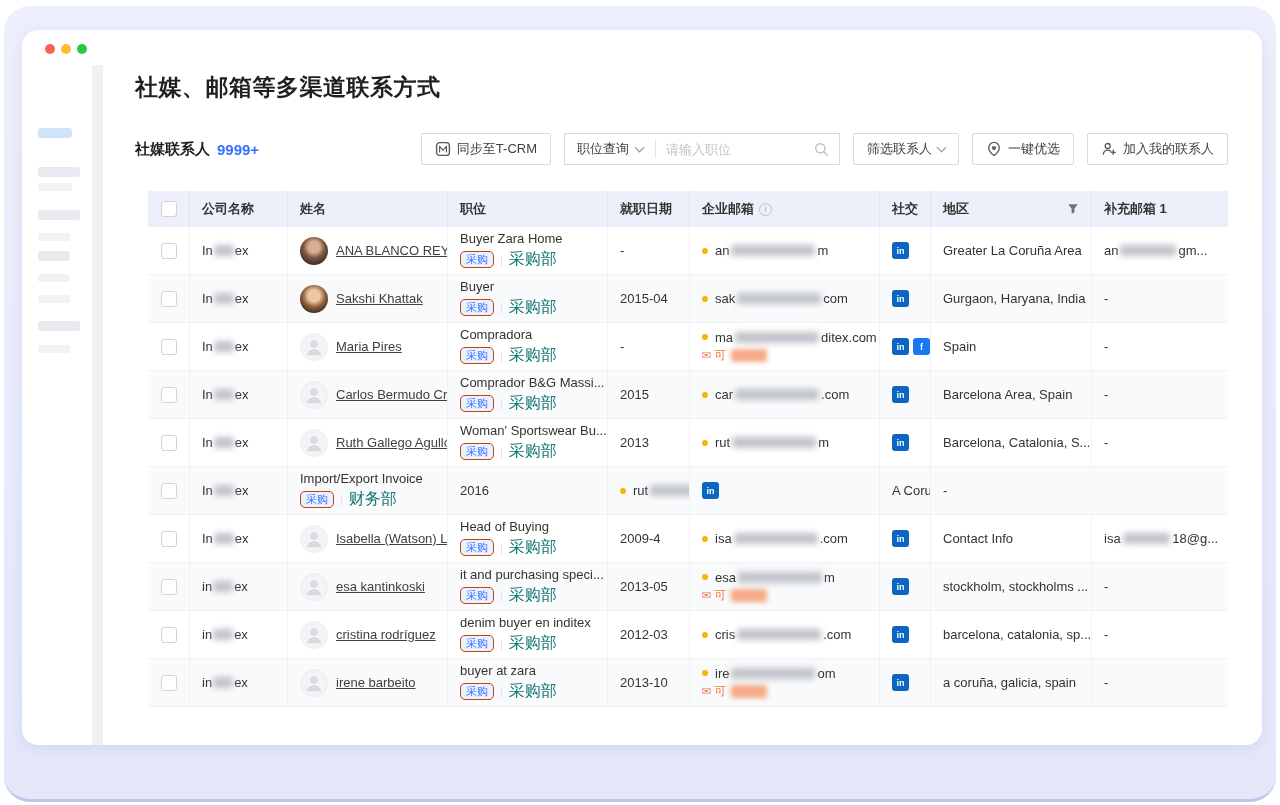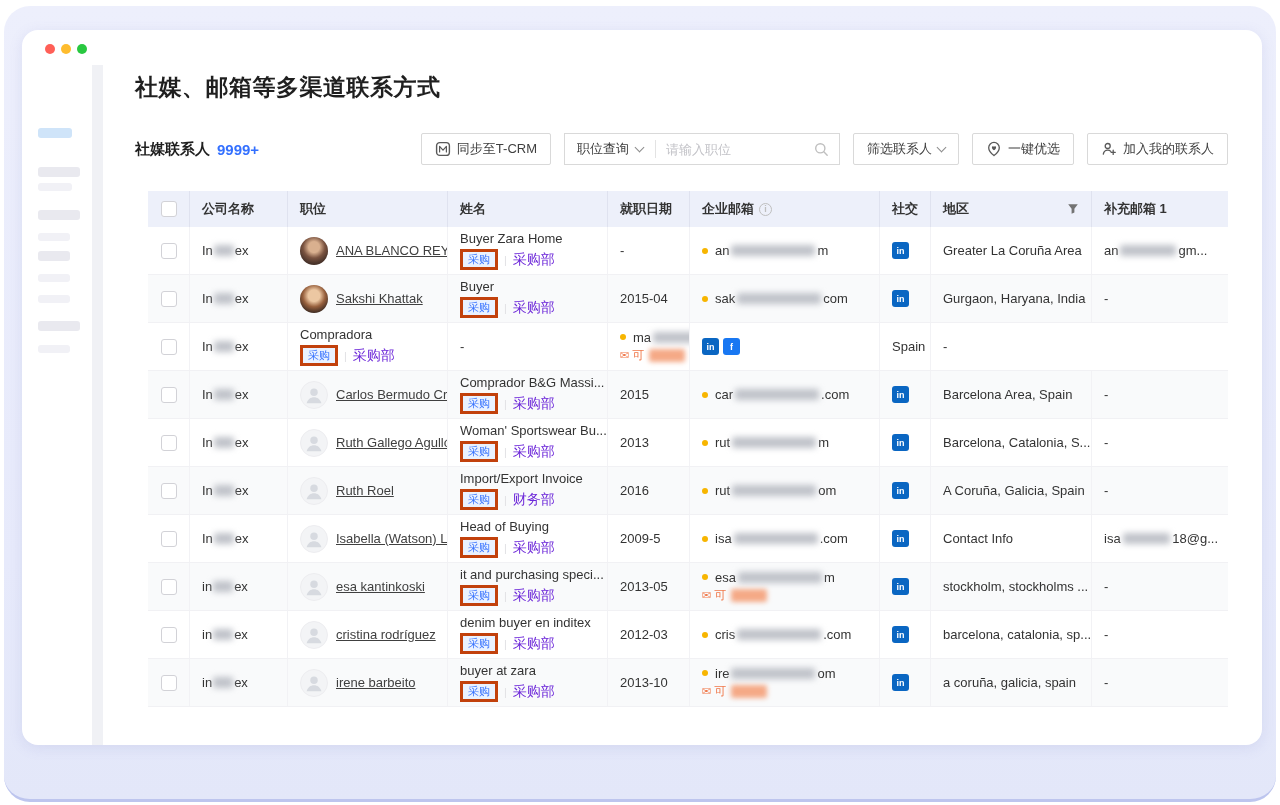--- a/index.html
+++ b/index.html
@@ -72,23 +72,23 @@
   .c-name { gap: 8px; }
   .avatar { width: 28px; height: 28px; border-radius: 50%; flex: none; background: #f3f4f6; border: 1px solid #ededf0;
     display: inline-flex; align-items: center; justify-content: center; overflow: hidden; }
   .avatar svg { display: block; }
   .avatar.photo-1 { background: radial-gradient(circle at 50% 36%, #d9b08f 0 24%, #7a5340 48%, #4a342b 72%, #2e211b 100%); border: none; }
   .avatar.photo-2 { background: radial-gradient(circle at 50% 38%, #ecc7a2 0 26%, #97603d 50%, #3d2b22 78%, #241a15 100%); border: none; }
   .name-text { white-space: nowrap; color: #404040; text-decoration: underline; }
   .c-pos { flex-direction: column; align-items: flex-start !important; justify-content: center; gap: 3px; }
   .pos-title { color: #333; white-space: nowrap; }
   .pos-tags { display: flex; align-items: center; gap: 6px; font-size: 11px; }
-  .tag-blue { color: #3370ff; background: #eaf2ff; border: 3px solid #c2410c; border-radius: 0; padding: 1px 5px; line-height: 13px; }
+  .tag-blue { color: #3370ff; background: #eaf2ff; border: 1px solid #c2410c; border-radius: 5px; padding: 1px 5px; line-height: 13px; }
   .tag-sep { color: #e0e0e3; }
-  .dept { color: #6d28d9; font-size: 14px; }
+  .dept { color: #0f766e; font-size: 16px; }
   .c-email { flex-direction: column; align-items: flex-start !important; justify-content: center; gap: 2px; }
   .email-line { display: flex; align-items: center; white-space: nowrap; }
   .dot { width: 6px; height: 6px; border-radius: 50%; background: #f7b500; margin-right: 7px; flex: none; }
   .deliver { display: flex; align-items: center; gap: 3px; color: #f0784a; font-size: 12px; }
   .deliver .env { font-size: 11px; }
   .blur { display: inline-block; height: 11px; border-radius: 2px; background: #bfc2c9; filter: blur(3px); vertical-align: -1px; }
   .blur-company { width: 20px; margin: 0 1px; }
   .blur-email { width: 84px; margin: 0 2px; }
   .blur-extra { width: 56px; margin: 0 2px; }
   .blur-deliver { background: #f5a986; width: 36px; height: 13px; filter: blur(2.5px); margin-left: 2px; }
@@ -181,22 +181,22 @@
           </button>
         </div>
       </div>
 
       <div class="table">
         <div class="tr thead">
           <div class="td c-check">
               <span class="cb"></span>
             </div>
           <div class="td">公司名称</div>
+          <div class="td">姓名</div>
           <div class="td">职位</div>
-          <div class="td">姓名</div>
           <div class="td">就职日期</div>
           <div class="td">
             <span>企业邮箱</span>
             <i class="info-i">i</i>
           </div>
           <div class="td">社交</div>
           <div class="td">
             <span>地区</span>
             <svg class="funnel" width="12" height="12" viewBox="0 0 12 12">
               <path d="M1.2 1.2h9.6L7.4 5.8v3.6l-2.8 1.4V5.8z" fill="#737373"></path>
@@ -296,165 +296,165 @@
 
   <div class="tr">
     <div class="td c-check">
                 <span class="cb"></span>
               </div>
     <div class="td c-company">
       <span>In</span>
                 <span class="blur blur-company"></span>
                 <span>ex</span>
     </div>
-    <div class="td c-pos">
-      <div class="pos-title">Compradora</div>
-      <div class="pos-tags">
-        <span class="tag-blue">采购</span>
-        <span class="tag-sep">|</span>
-        <span class="dept">采购部</span>
-      </div>
-    </div>
-    <div class="td c-date">-</div>
-    <div class="td c-email">
-      <div class="email-line">
-        <span class="dot"></span>
-        <span>ma</span>
-                  <span class="blur blur-email"></span>
-                  <span>ditex.com</span>
-      </div>
-      <div class="deliver">
-        <span class="env">✉</span>
-                  <span>可</span>
-                  <span class="blur blur-deliver"></span>
-      </div>
-    </div>
-    <div class="td c-social">
-                <span class="social linkedin">in</span>
-                <span class="social facebook">f</span>
-              </div>
-    <div class="td c-region">Spain</div>
-    <div class="td c-extra">
-      <span></span>
-                <span></span>
-                <span>-</span>
-    </div>
-  </div>
-
-  <div class="tr alt">
-    <div class="td c-check">
-                <span class="cb"></span>
-              </div>
-    <div class="td c-company">
-      <span>In</span>
-                <span class="blur blur-company"></span>
-                <span>ex</span>
-    </div>
     <div class="td c-name">
       <span class="avatar generic">
         <svg width="28" height="28" viewBox="0 0 28 28">
           <circle cx="14" cy="11" r="4" fill="#d7dae0"></circle>
           <path d="M6 23c1.2-4.4 4.3-6.6 8-6.6s6.8 2.2 8 6.6z" fill="#d7dae0"></path>
         </svg>
       </span>
-      <span class="name-text">Carlos Bermudo Cr...</span>
-    </div>
-    <div class="td c-pos">
-      <div class="pos-title">Comprador B&amp;G Massi...</div>
-      <div class="pos-tags">
-        <span class="tag-blue">采购</span>
-        <span class="tag-sep">|</span>
-        <span class="dept">采购部</span>
-      </div>
-    </div>
-    <div class="td c-date">2015</div>
-    <div class="td c-email">
-      <div class="email-line">
-        <span class="dot"></span>
-        <span>car</span>
-                  <span class="blur blur-email"></span>
-                  <span>.com</span>
-      </div>
-
-    </div>
-    <div class="td c-social">
-                <span class="social linkedin">in</span>
-              </div>
-    <div class="td c-region">Barcelona Area, Spain</div>
-    <div class="td c-extra">
-      <span></span>
-                <span></span>
-                <span>-</span>
-    </div>
-  </div>
-
-  <div class="tr">
+      <span class="name-text">Maria Pires</span>
+    </div>
+    <div class="td c-pos">
+      <div class="pos-title">Compradora</div>
+      <div class="pos-tags">
+        <span class="tag-blue">采购</span>
+        <span class="tag-sep">|</span>
+        <span class="dept">采购部</span>
+      </div>
+    </div>
+    <div class="td c-date">-</div>
+    <div class="td c-email">
+      <div class="email-line">
+        <span class="dot"></span>
+        <span>ma</span>
+                  <span class="blur blur-email"></span>
+                  <span>ditex.com</span>
+      </div>
+      <div class="deliver">
+        <span class="env">✉</span>
+                  <span>可</span>
+                  <span class="blur blur-deliver"></span>
+      </div>
+    </div>
+    <div class="td c-social">
+                <span class="social linkedin">in</span>
+                <span class="social facebook">f</span>
+              </div>
+    <div class="td c-region">Spain</div>
+    <div class="td c-extra">
+      <span></span>
+                <span></span>
+                <span>-</span>
+    </div>
+  </div>
+
+  <div class="tr alt">
     <div class="td c-check">
                 <span class="cb"></span>
               </div>
     <div class="td c-company">
       <span>In</span>
                 <span class="blur blur-company"></span>
                 <span>ex</span>
     </div>
     <div class="td c-name">
       <span class="avatar generic">
         <svg width="28" height="28" viewBox="0 0 28 28">
           <circle cx="14" cy="11" r="4" fill="#d7dae0"></circle>
           <path d="M6 23c1.2-4.4 4.3-6.6 8-6.6s6.8 2.2 8 6.6z" fill="#d7dae0"></path>
         </svg>
       </span>
-      <span class="name-text">Ruth Gallego Agulló</span>
-    </div>
-    <div class="td c-pos">
-      <div class="pos-title">Woman' Sportswear Bu...</div>
-      <div class="pos-tags">
-        <span class="tag-blue">采购</span>
-        <span class="tag-sep">|</span>
-        <span class="dept">采购部</span>
-      </div>
-    </div>
-    <div class="td c-date">2013</div>
-    <div class="td c-email">
-      <div class="email-line">
-        <span class="dot"></span>
-        <span>rut</span>
-                  <span class="blur blur-email"></span>
-                  <span>m</span>
-      </div>
-
-    </div>
-    <div class="td c-social">
-                <span class="social linkedin">in</span>
-              </div>
-    <div class="td c-region">Barcelona, Catalonia, S...</div>
-    <div class="td c-extra">
-      <span></span>
-                <span></span>
-                <span>-</span>
-    </div>
-  </div>
-
-  <div class="tr alt">
+      <span class="name-text">Carlos Bermudo Cr...</span>
+    </div>
+    <div class="td c-pos">
+      <div class="pos-title">Comprador B&amp;G Massi...</div>
+      <div class="pos-tags">
+        <span class="tag-blue">采购</span>
+        <span class="tag-sep">|</span>
+        <span class="dept">采购部</span>
+      </div>
+    </div>
+    <div class="td c-date">2015</div>
+    <div class="td c-email">
+      <div class="email-line">
+        <span class="dot"></span>
+        <span>car</span>
+                  <span class="blur blur-email"></span>
+                  <span>.com</span>
+      </div>
+
+    </div>
+    <div class="td c-social">
+                <span class="social linkedin">in</span>
+              </div>
+    <div class="td c-region">Barcelona Area, Spain</div>
+    <div class="td c-extra">
+      <span></span>
+                <span></span>
+                <span>-</span>
+    </div>
+  </div>
+
+  <div class="tr">
     <div class="td c-check">
                 <span class="cb"></span>
               </div>
     <div class="td c-company">
       <span>In</span>
                 <span class="blur blur-company"></span>
                 <span>ex</span>
     </div>
     <div class="td c-name">
       <span class="avatar generic">
         <svg width="28" height="28" viewBox="0 0 28 28">
           <circle cx="14" cy="11" r="4" fill="#d7dae0"></circle>
           <path d="M6 23c1.2-4.4 4.3-6.6 8-6.6s6.8 2.2 8 6.6z" fill="#d7dae0"></path>
         </svg>
       </span>
-      <span class="name-text">Ruth Roel</span>
+      <span class="name-text">Ruth Gallego Agulló</span>
+    </div>
+    <div class="td c-pos">
+      <div class="pos-title">Woman' Sportswear Bu...</div>
+      <div class="pos-tags">
+        <span class="tag-blue">采购</span>
+        <span class="tag-sep">|</span>
+        <span class="dept">采购部</span>
+      </div>
+    </div>
+    <div class="td c-date">2013</div>
+    <div class="td c-email">
+      <div class="email-line">
+        <span class="dot"></span>
+        <span>rut</span>
+                  <span class="blur blur-email"></span>
+                  <span>m</span>
+      </div>
+
+    </div>
+    <div class="td c-social">
+                <span class="social linkedin">in</span>
+              </div>
+    <div class="td c-region">Barcelona, Catalonia, S...</div>
+    <div class="td c-extra">
+      <span></span>
+                <span></span>
+                <span>-</span>
+    </div>
+  </div>
+
+  <div class="tr alt">
+    <div class="td c-check">
+                <span class="cb"></span>
+              </div>
+    <div class="td c-company">
+      <span>In</span>
+                <span class="blur blur-company"></span>
+                <span>ex</span>
     </div>
     <div class="td c-pos">
       <div class="pos-title">Import/Export Invoice</div>
       <div class="pos-tags">
         <span class="tag-blue">采购</span>
         <span class="tag-sep">|</span>
         <span class="dept">财务部</span>
       </div>
     </div>
     <div class="td c-date">2016</div>
@@ -497,21 +497,21 @@
       <span class="name-text">Isabella (Watson) L...</span>
     </div>
     <div class="td c-pos">
       <div class="pos-title">Head of Buying</div>
       <div class="pos-tags">
         <span class="tag-blue">采购</span>
         <span class="tag-sep">|</span>
         <span class="dept">采购部</span>
       </div>
     </div>
-    <div class="td c-date">2009-5</div>
+    <div class="td c-date">2009-4</div>
     <div class="td c-email">
       <div class="email-line">
         <span class="dot"></span>
         <span>isa</span>
                   <span class="blur blur-email"></span>
                   <span>.com</span>
       </div>
 
     </div>
     <div class="td c-social">

